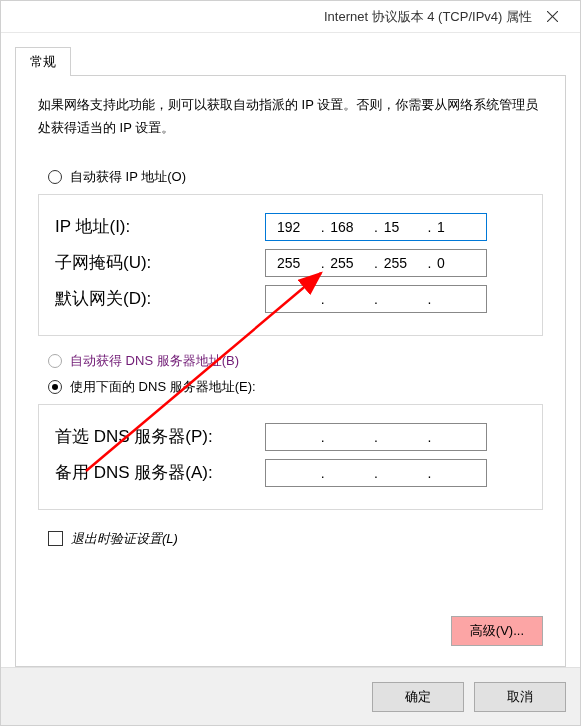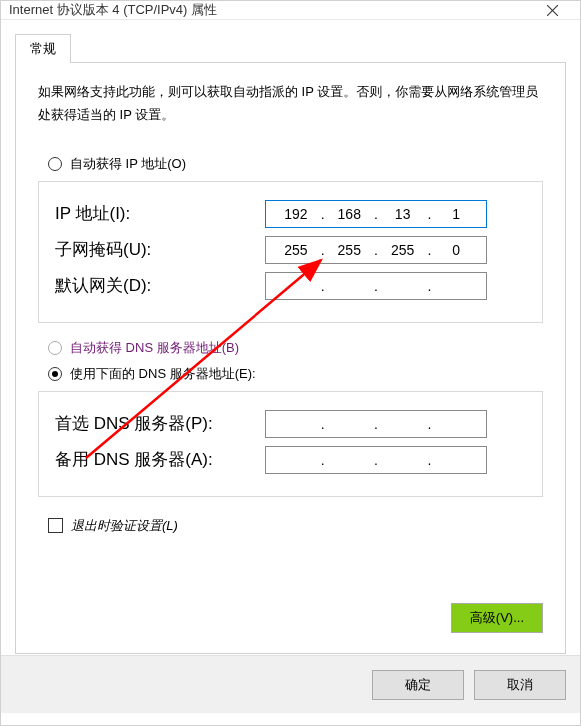--- a/index.html
+++ b/index.html
@@ -7,47 +7,47 @@
       margin: 0;
       font-family: 'Microsoft YaHei', 'Segoe UI', Tahoma, sans-serif;
       font-size: 13px;
       background: #fff;
       width: 581px;
       height: 726px;
       overflow: hidden;
       color: #000;
     }
     .window { border: 1px solid #d0d0d0; width: 581px; height: 726px; position: relative; background: #fff; }
-    .titlebar { height: 19px; display: flex; align-items: center; padding: 0 8px; border-bottom: 1px solid #e8e8e8; }
+    .titlebar { height: 32px; display: flex; align-items: center; padding: 0 8px; border-bottom: 1px solid #e8e8e8; text-align: right; }
     .titlebar-title { flex: 1; font-size: 13px; color: #333; }
     .close-btn { width: 40px; height: 28px; display: flex; align-items: center; justify-content: center; cursor: pointer; color: #555; }
     .close-btn svg { width: 11px; height: 11px; }
     .content-area { padding: 14px 14px 0 14px; height: calc(100% - 32px - 58px); }
     .tab-container { height: 100%; }
     .tab-header { display: flex; text-align: center; }
     .tab { border: 1px solid #d0d0d0; border-bottom: none; padding: 5px 14px; background: #fff; position: relative; z-index: 2; margin-bottom: -1px; cursor: default; font-size: 13px; }
     .tab-panel { border: 1px solid #d0d0d0; padding: 18px 22px 14px 22px; height: calc(100% - 28px); position: relative; }
     .description { line-height: 1.75; color: #000; margin-bottom: 28px; font-size: 13px; }
     .radio-row { display: flex; align-items: center; margin: 8px 0; padding-left: 10px; }
     .radio { width: 14px; height: 14px; border: 1px solid #333; border-radius: 50%; margin-right: 8px; display: flex; align-items: center; justify-content: center; flex-shrink: 0; }
     .radio.checked::after { content: ''; width: 6px; height: 6px; background: #000; border-radius: 50%; }
     .radio.disabled { border-color: #aaa; }
     .disabled-text { color: #701a75; }
     .field-group { border: 1px solid #d9d9d9; margin: 6px 0 16px 0; padding: 10px 16px 14px 16px; position: relative; }
     .field-row { display: flex; align-items: center; margin: 8px 0; }
     .field-label { width: 210px; font-size: 17px; }
     .ip-input { border: 1px solid #888; height: 28px; width: 222px; display: flex; align-items: center; justify-content: space-around; font-size: 14px; font-family: Tahoma, sans-serif; padding: 0 8px; background: #fff; }
     .ip-input.highlight { border: 1px solid #0078d7; }
-    .ip-octet { width: 38px; text-align: center; }
+    .ip-octet { width: 38px; }
     .ip-dot { color: #000; }
     .checkbox-row { display: flex; align-items: center; margin-top: 20px; padding-left: 10px; font-style: italic; }
     .checkbox { width: 15px; height: 15px; border: 1.5px solid #333; margin-right: 8px; flex-shrink: 0; }
     .advanced-btn-wrap { position: absolute; right: 22px; bottom: 20px; }
-    .btn { border: 1px solid #aaa; background: #84cc16; padding: 5px 18px; font-size: 13px; cursor: pointer; min-width: 86px; text-align: center; }
-    .footer { position: absolute; bottom: 12px; left: 0; right: 0; height: 58px; border-top: 1px solid #e0e0e0; display: flex; justify-content: flex-end; align-items: center; padding: 0 14px; gap: 10px; background: #f0f0f0; }
+    .btn { border: 1px solid #aaa; background: #fca5a5; padding: 5px 18px; font-size: 13px; cursor: pointer; min-width: 86px; text-align: center; }
+    .footer { position: absolute; bottom: 0; left: 0; right: 0; height: 58px; border-top: 1px solid #e0e0e0; display: flex; justify-content: flex-end; align-items: center; padding: 0 14px; gap: 10px; background: #f0f0f0; }
     .footer .btn { min-width: 92px; background: #e1e1e1; }
     .arrow-overlay { position: absolute; pointer-events: none; z-index: 10; }
     .watermark { position: absolute; right: 8px; bottom: 4px; font-size: 11px; color: #ccc; pointer-events: none; }
   </style>
 </head>
 <body>
 
 <div class="window">
   <div class="titlebar">
     <div class="titlebar-title">Internet 协议版本 4 (TCP/IPv4) 属性</div>
@@ -74,21 +74,21 @@
         </div>
 
         <div class="field-group">
           <div class="field-row">
             <div class="field-label">IP 地址(I):</div>
             <div class="ip-input highlight">
               <span class="ip-octet">192</span>
                 <span class="ip-dot">.</span>
               <span class="ip-octet">168</span>
                 <span class="ip-dot">.</span>
-              <span class="ip-octet">13</span>
+              <span class="ip-octet">15</span>
                 <span class="ip-dot">.</span>
               <span class="ip-octet">1</span>
             </div>
           </div>
           <div class="field-row">
             <div class="field-label">子网掩码(U):</div>
             <div class="ip-input">
               <span class="ip-octet">255</span>
                 <span class="ip-dot">.</span>
               <span class="ip-octet">255</span>

